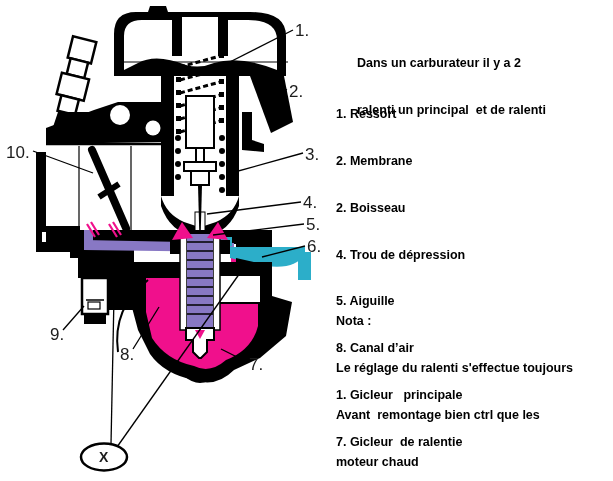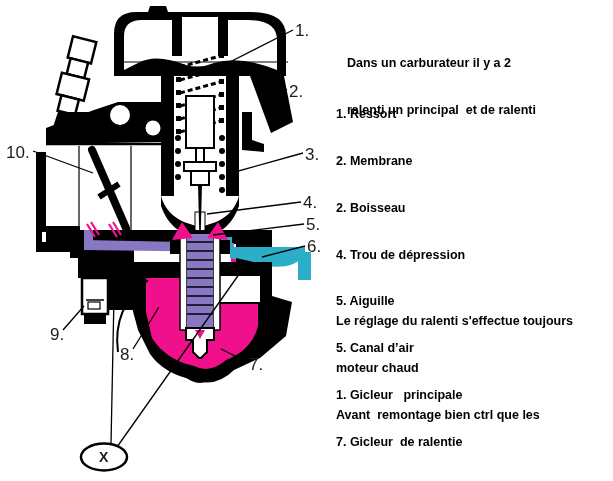--- a/index.html
+++ b/index.html
@@ -2,21 +2,21 @@
 <html><head>
 <meta charset="utf-8">
 <style>
   html,body{margin:0;padding:0;background:#fff;}
   .stage{position:relative;width:613px;height:481px;background:#ffffff;overflow:hidden;
          font-family:"Liberation Sans","DejaVu Sans",sans-serif;}
   .diagram-svg{position:absolute;left:0;top:0;}
   .textcol div{white-space:pre;}
   .intro,.parts,.nota{position:absolute;color:#000;font-weight:bold;
         font-size:12.5px;line-height:15.6px;}
-  .intro{top:25px;left:347px;}
+  .intro{top:25px;left:357px;}
   .parts{top:76px;left:336px;}
   .nota{top:283px;left:336px;}
   .callout{font-size:17px;fill:#1c1c1c;font-family:"Liberation Sans","DejaVu Sans",sans-serif;}
   .xlab{font-size:14px;fill:#1c1c1c;font-weight:bold;}
   .leader{stroke:#000;stroke-width:1.3;fill:none;}
   .thin{stroke:#000;stroke-width:1.2;fill:none;}
   .outline2{fill:#fff;stroke:#000;stroke-width:2;}
   .outline25{fill:#fff;stroke:#000;stroke-width:2.5;}
 </style>
 </head>
@@ -204,28 +204,29 @@
     <div class="intro">
       <div>Dans un carburateur il y a 2</div>
       <div>ralenti un principal  et de ralenti</div>
     </div>
     <div class="parts">
       <div>1. Ressort</div>
       <div>2. Membrane</div>
       <div>2. Boisseau</div>
       <div>4. Trou de dépression</div>
       <div>5. Aiguille</div>
-      <div>5. Canal d’air</div>
+      <div>8. Canal d’air</div>
       <div>1. Gicleur   principale</div>
       <div>7. Gicleur  de ralentie</div>
       
       
       
       
     </div>
     <div class="nota">
+      <div>Nota :</div>
       <div>Le réglage du ralenti s'effectue toujours</div>
+      <div>Avant  remontage bien ctrl que les</div>
       <div>moteur chaud</div>
-      <div>Avant  remontage bien ctrl que les</div>
       
     </div>
   </div>
 </div>
 
 </body></html>

